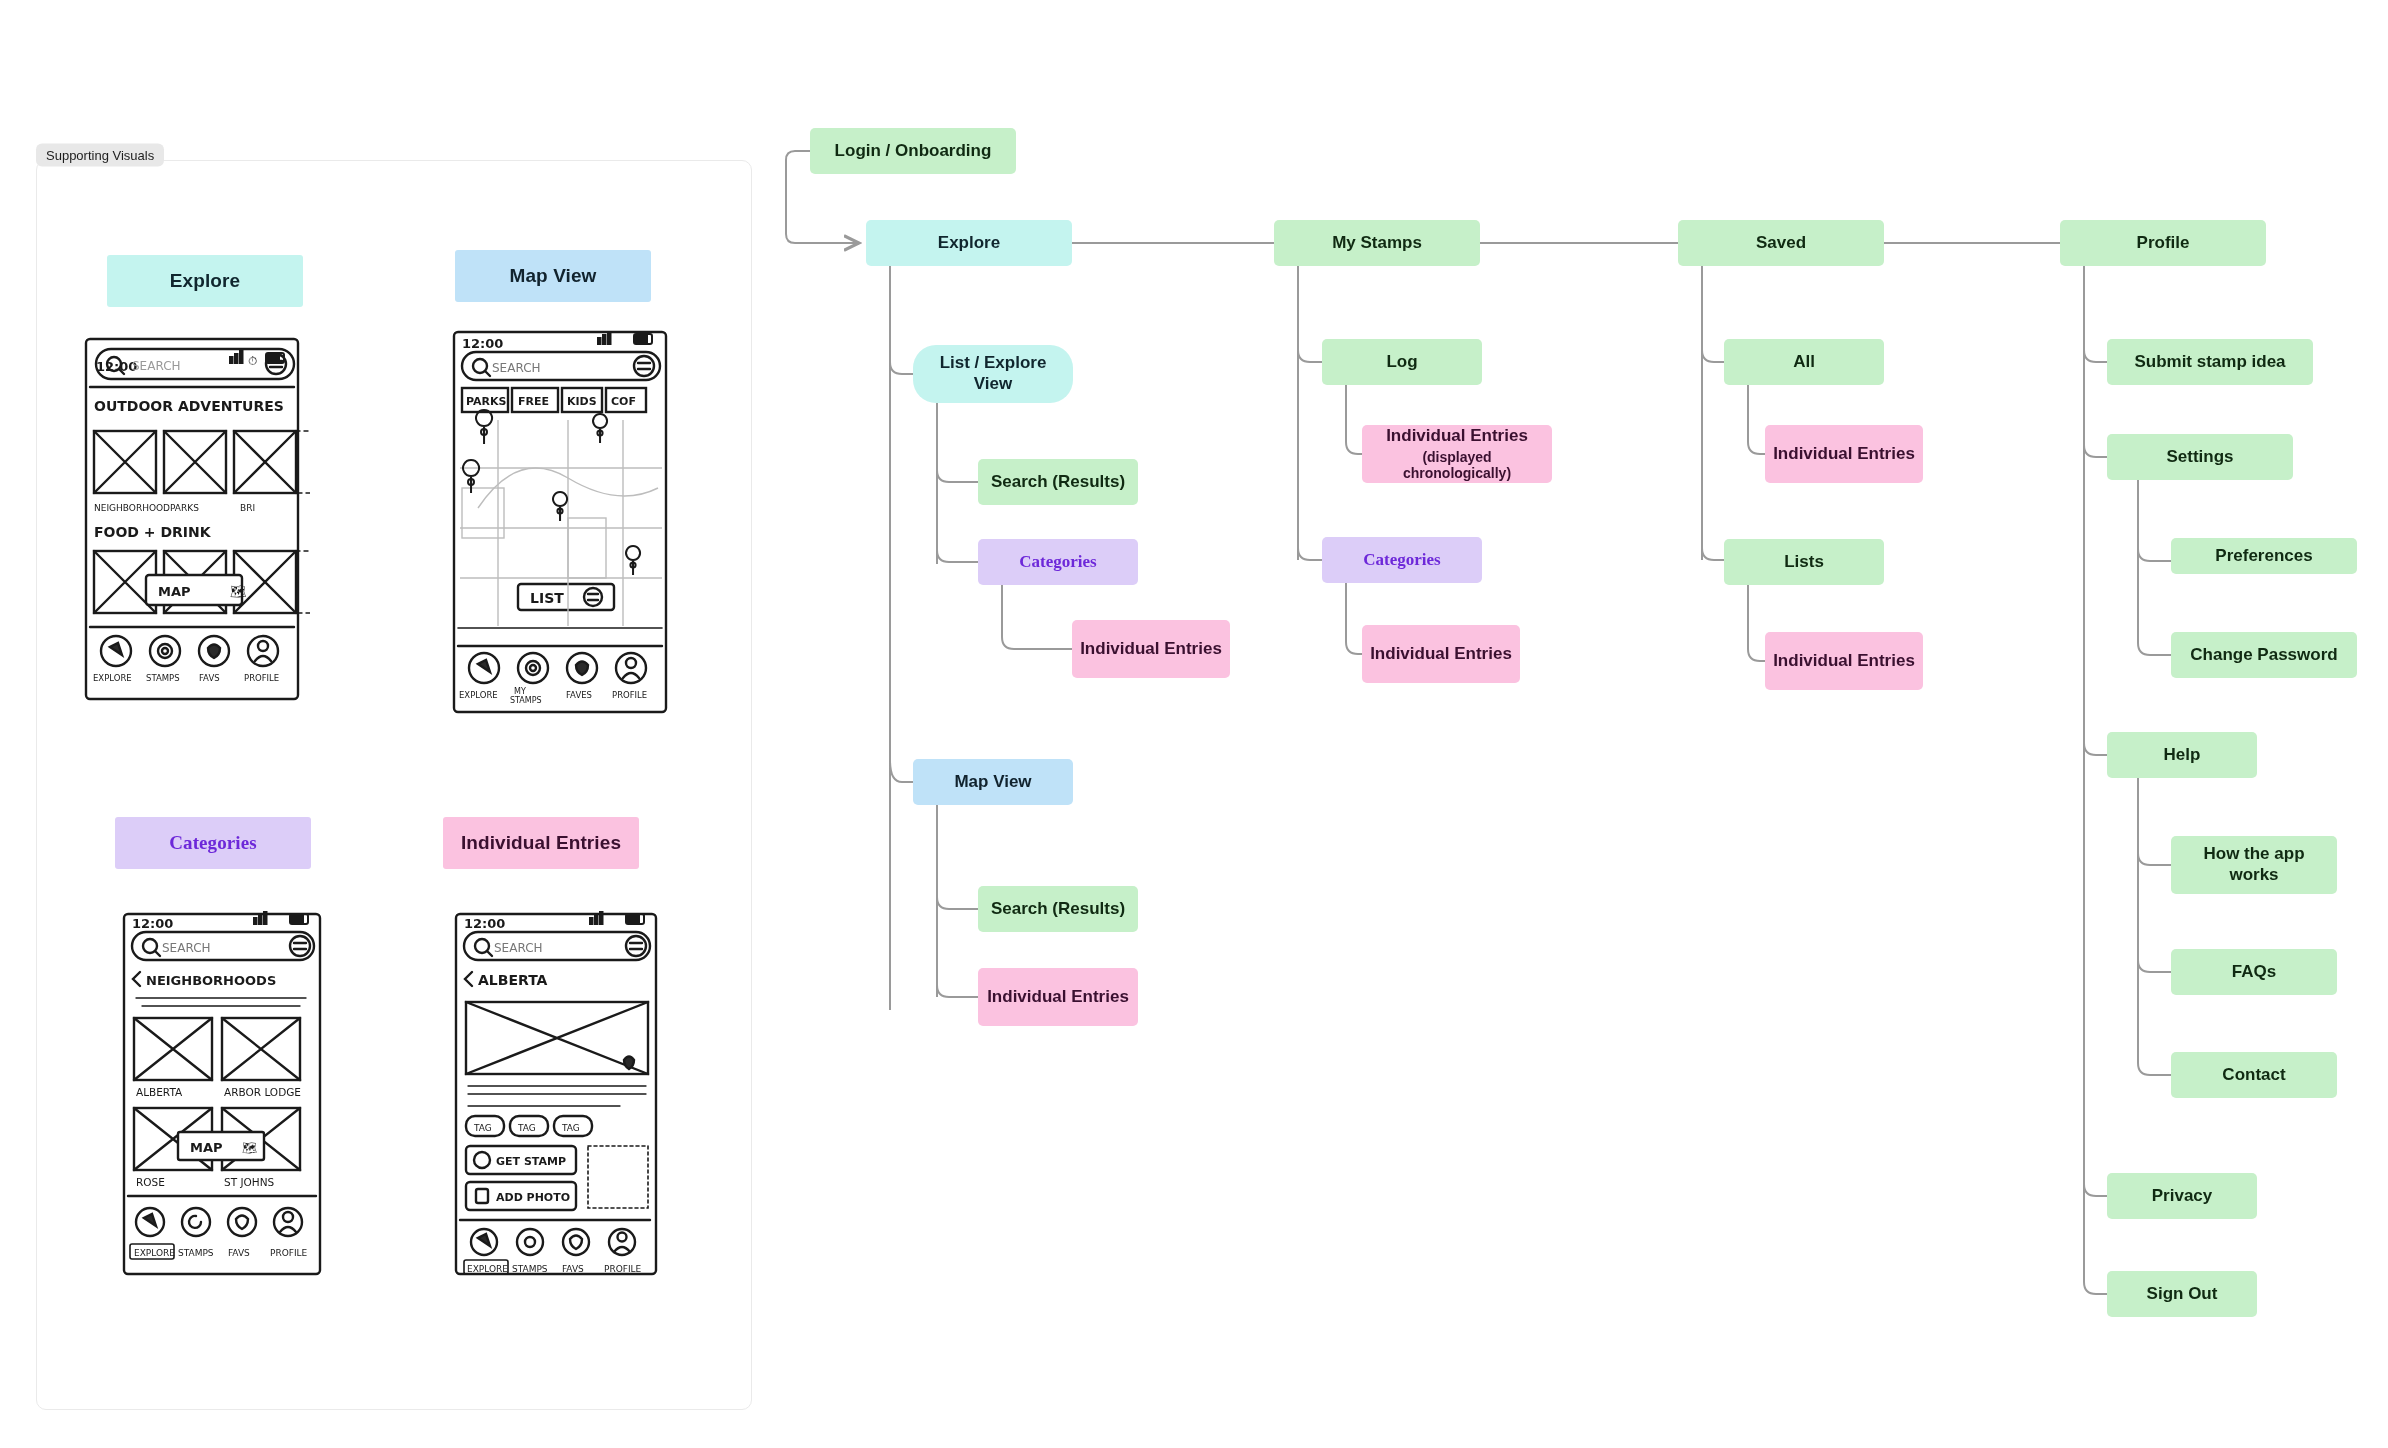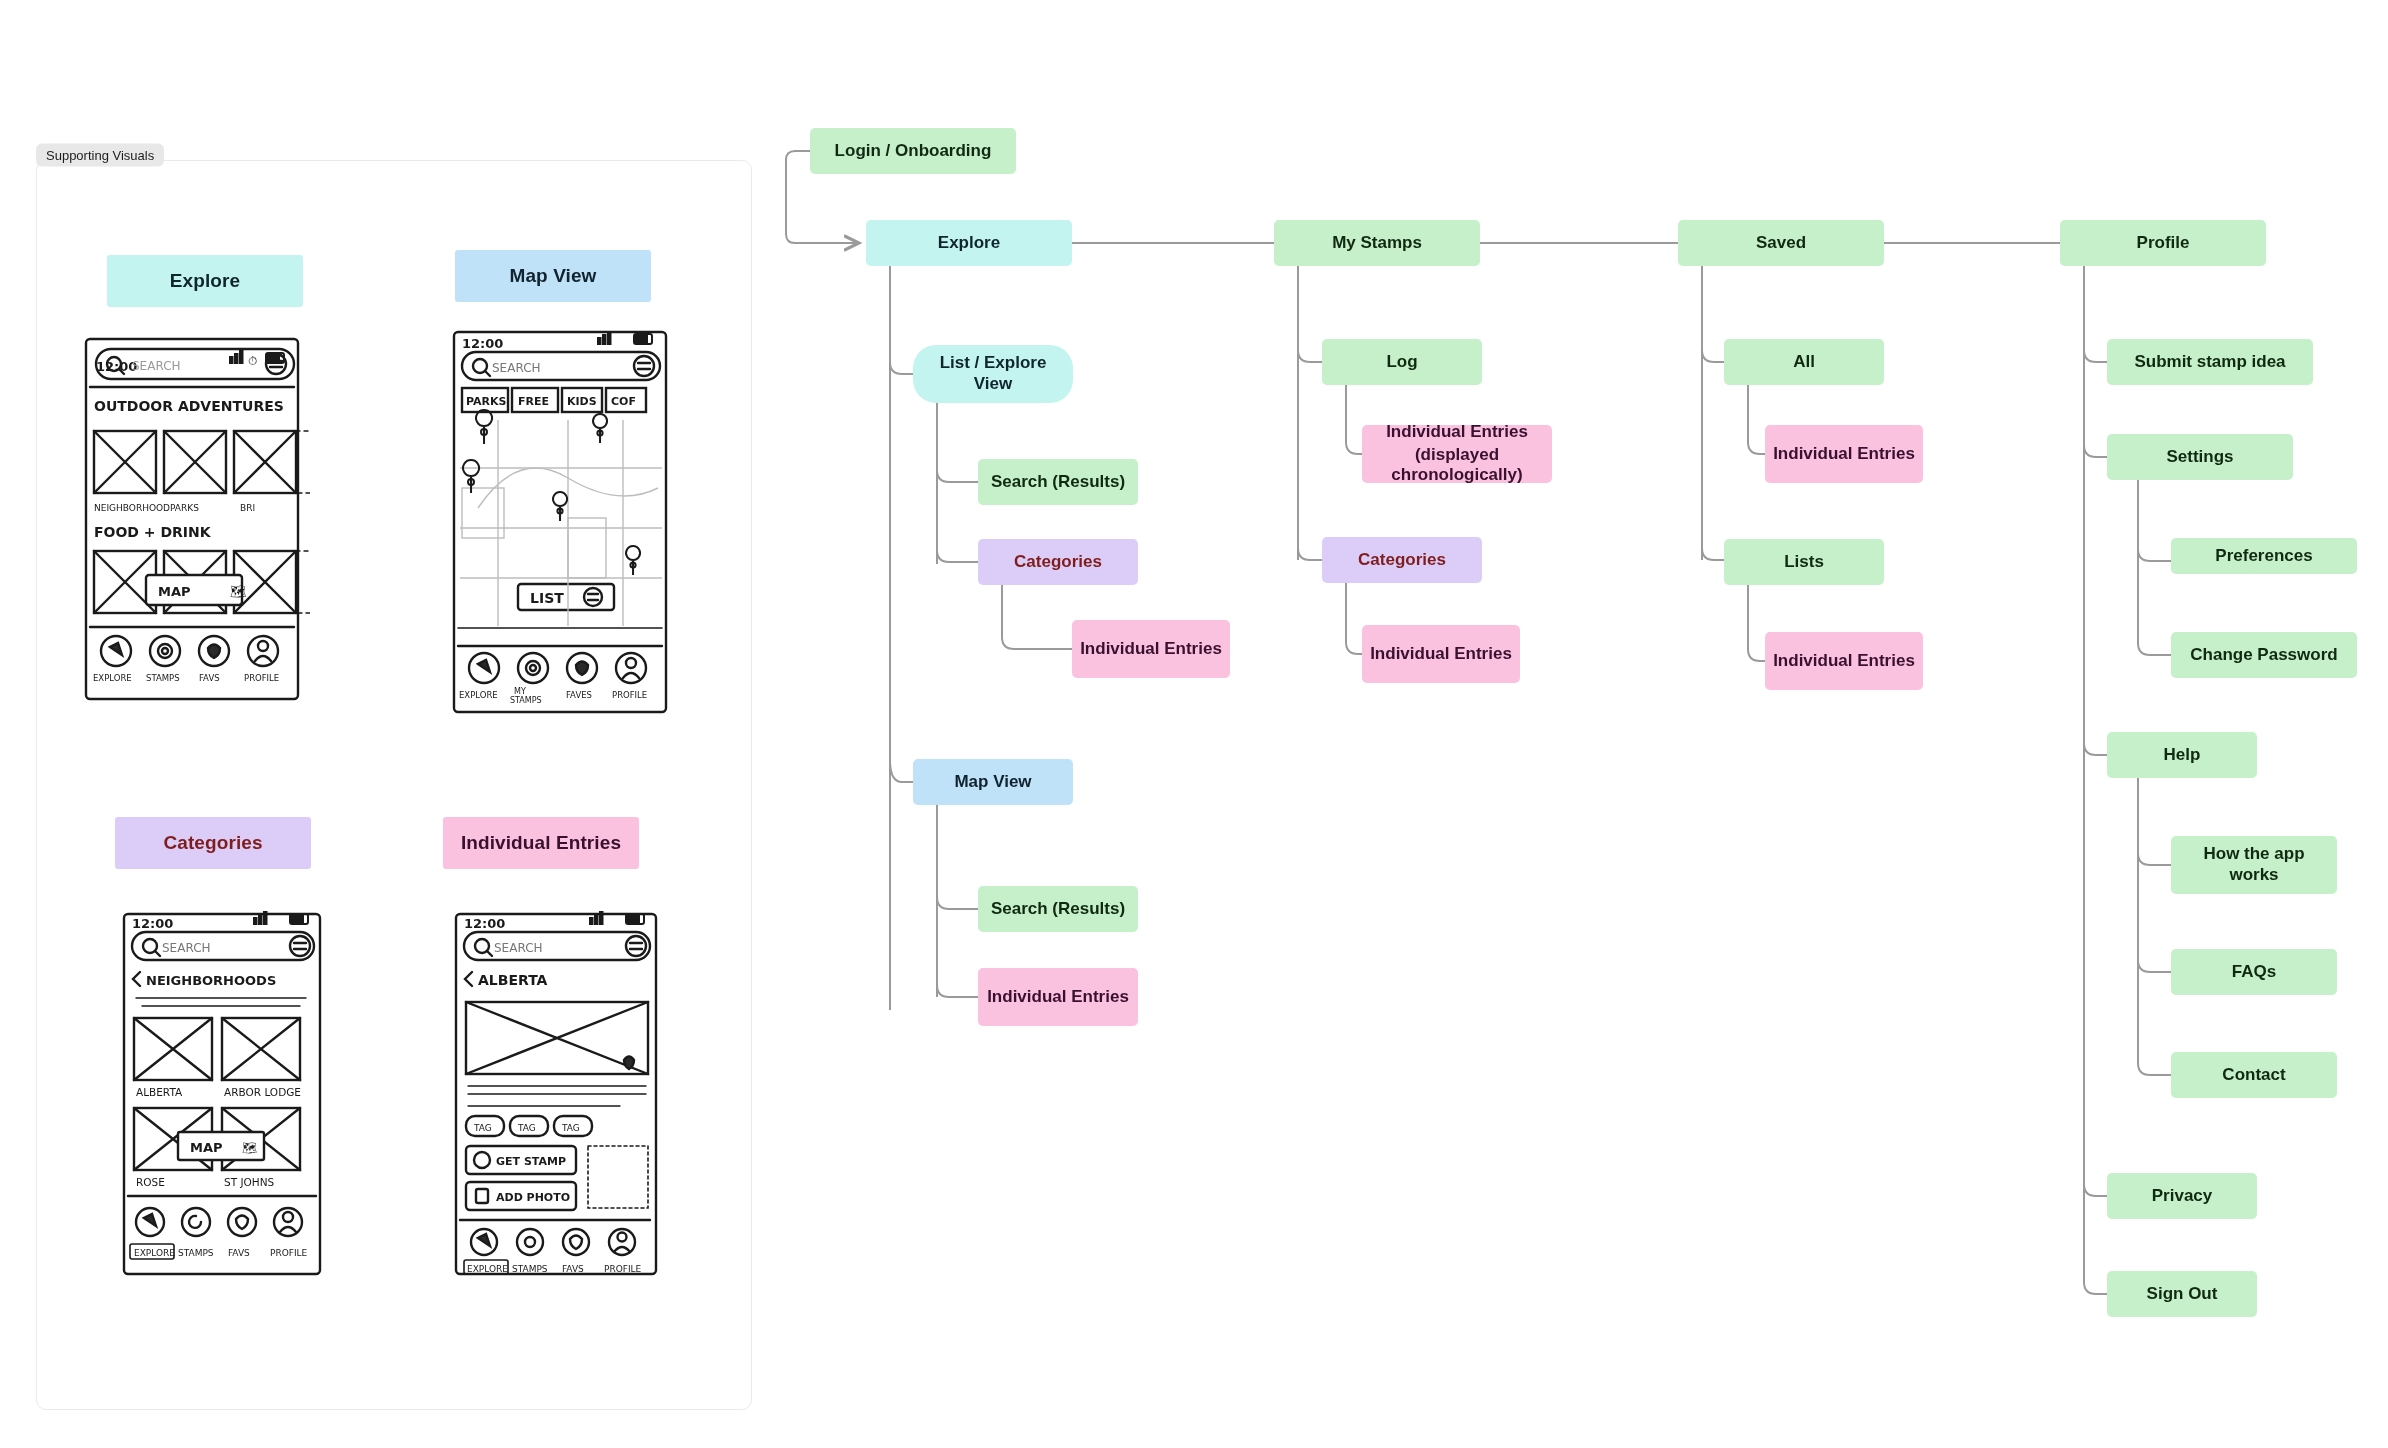--- a/index.html
+++ b/index.html
@@ -18,26 +18,26 @@
 
   
   .phone{position:absolute;background:#fff;}
   .phone svg{display:block;}
 
   
   .node{position:absolute;border-radius:5px;display:flex;flex-direction:column;
         align-items:center;justify-content:center;text-align:center;
         font-size:17px;font-weight:700;line-height:1.22;box-sizing:border-box;
         padding:4px 8px;}
-  .node .sub{font-size:17px;font-weight:700;line-height:1.2;margin-top:2px;}
+  .node .sub{font-size:14px;font-weight:700;line-height:1.2;margin-top:2px;}
 
   .c-green{background:#c6f0c9;color:#102a12;}
   .c-mint{background:#c4f4ef;color:#10262e;}
   .c-blue{background:#bfe2f8;color:#11232e;}
-  .c-purple{background:#dccdf8;color:#7f1d1d;}
+  .c-purple{background:#dccdf8;color:#6d28d9;font-family:Liberation Serif, serif;}
   .c-pink{background:#fbc2e0;color:#3a1030;}
 
   #edges{position:absolute;left:0;top:0;width:2388px;height:1448px;pointer-events:none;}
 </style>
 </head>
 <body>
 
 <svg id="edges">
   <defs>
     <marker id="arrow" markerWidth="9" markerHeight="9" refX="7" refY="4.5" orient="auto">

